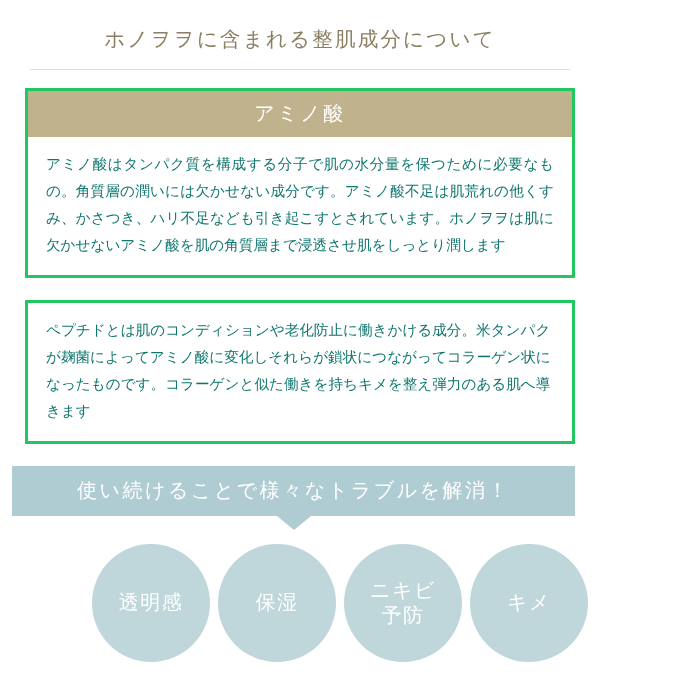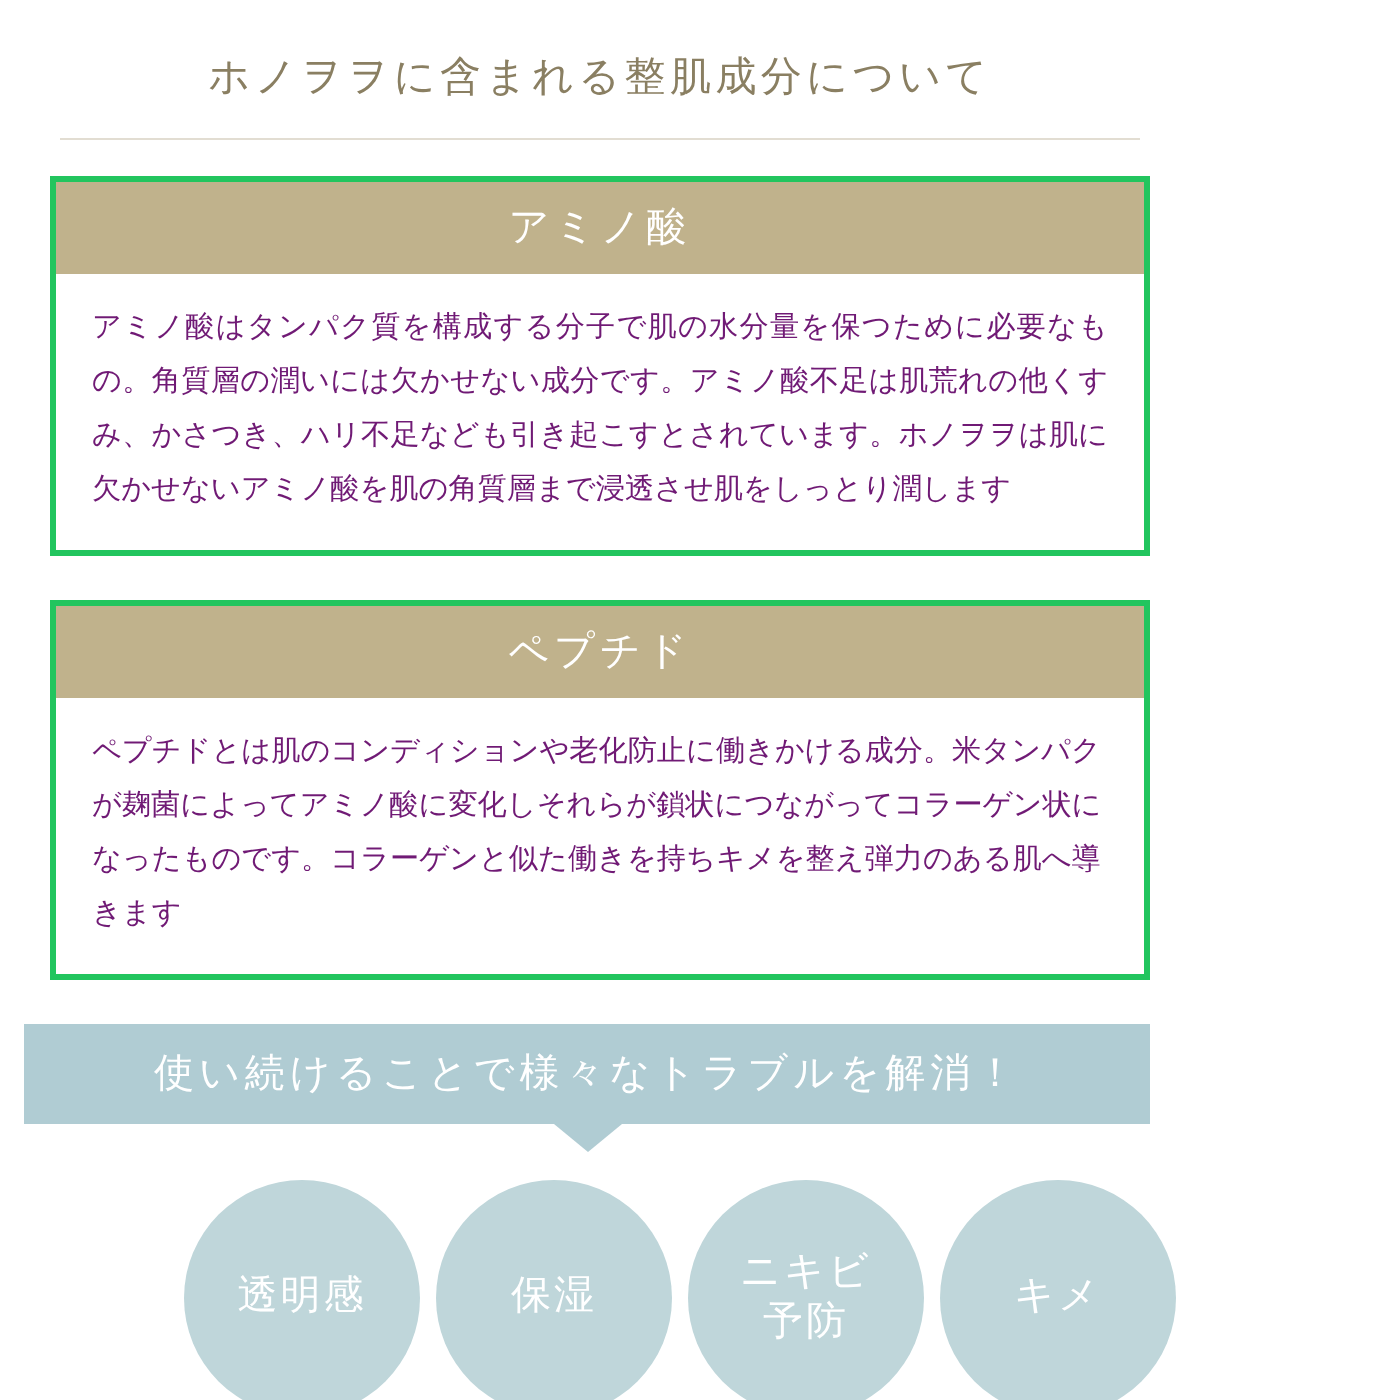--- a/index.html
+++ b/index.html
@@ -52,21 +52,21 @@
     color: #ffffff;
     text-align: center;
     padding: 9px 0 10px 0;
     font-size: 20px;
     letter-spacing: 2.5px;
   }
   .card-body {
     padding: 14px 18px 16px 18px;
     font-size: 14.6px;
     line-height: 1.85;
-    color: #701a75;
+    color: #0f766e;
     text-align: justify;
   }
   .card-body.centered {
     text-align: left;
   }
 
   
   .banner-wrap {
     margin: 4px 25px 0 12px;
     position: relative;
@@ -123,21 +123,20 @@
     <h1 class="header-title">ホノヲヲに含まれる整肌成分について</h1>
     <div class="header-rule"></div>
   </div>
 
   <div class="card">
     <div class="card-head">アミノ酸</div>
     <div class="card-body">アミノ酸はタンパク質を構成する分子で肌の水分量を保つために必要なもの。角質層の潤いには欠かせない成分です。アミノ酸不足は肌荒れの他くすみ、かさつき、ハリ不足なども引き起こすとされています。ホノヲヲは肌に欠かせないアミノ酸を肌の角質層まで浸透させ肌をしっとり潤します</div>
   </div>
 
   <div class="card">
-    <div class="card-head">ペプチド</div>
     <div class="card-body centered">ペプチドとは肌のコンディションや老化防止に働きかける成分。米タンパクが麹菌によってアミノ酸に変化しそれらが鎖状につながってコラーゲン状になったものです。コラーゲンと似た働きを持ちキメを整え弾力のある肌へ導きます</div>
   </div>
 
   <div class="banner-wrap">
     <div class="banner">使い続けることで様々なトラブルを解消！</div>
     <div class="banner-arrow"></div>
   </div>
 
   <div class="circles">
     <div class="circle">透明感</div>

